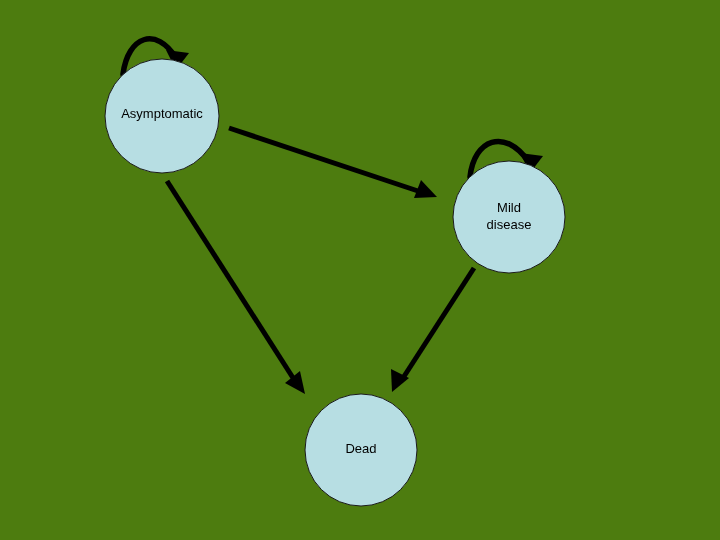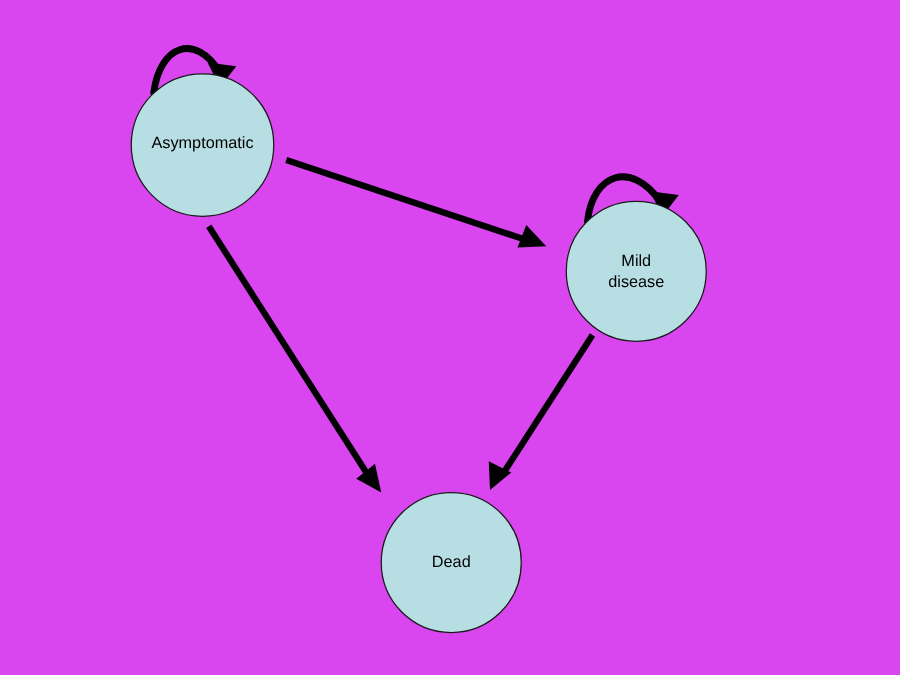--- a/index.html
+++ b/index.html
@@ -48,21 +48,21 @@
     stroke-linecap: round;
   }
   .arrowhead {
     fill: #000000;
     stroke: none;
   }
 </style>
 </head>
 <body>
 
-<div id="canvas" style="background: #d946ef;">
+<div id="canvas" style="background: #4d7c0f;">
   <svg id="diagram-svg" viewBox="0 0 720 540">
 
     <g>
       <path class="loop-path" d="M 123 74 C 128 36 156 26 176 58" stroke="#000000"></path>
       <polygon class="arrowhead" points="176,70 166,50 189,53" fill="#000000"></polygon>
     </g>
 
     <g>
       <path class="loop-path" d="M 470 177 C 474 139 505 128 528 161" stroke="#000000"></path>
       <polygon class="arrowhead" points="530,173 520,153 543,156" fill="#000000"></polygon>

